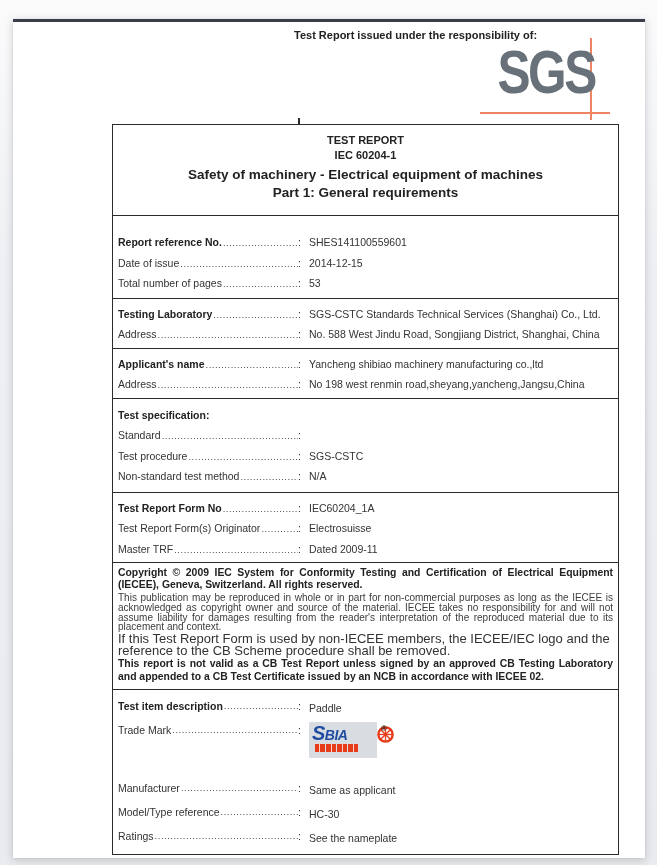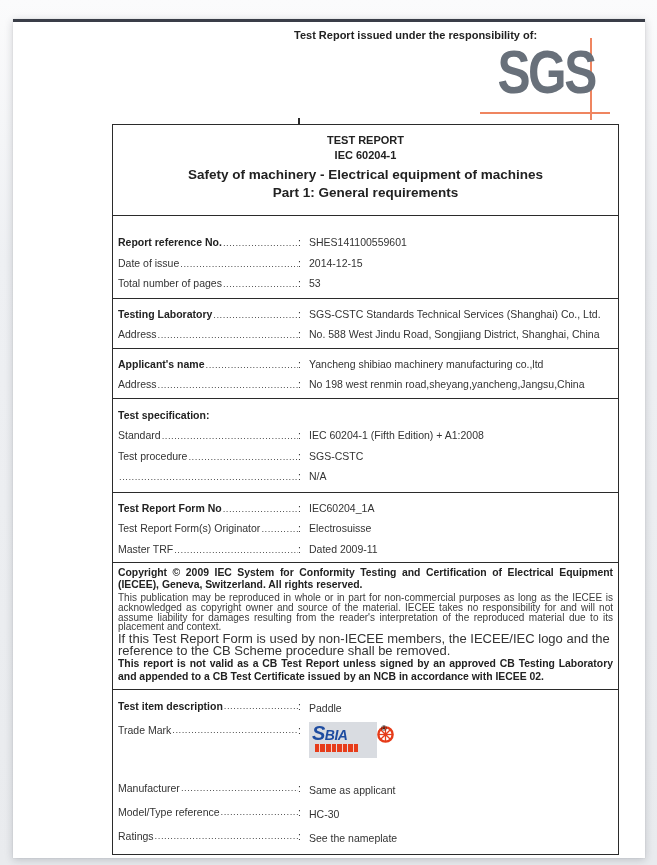--- a/index.html
+++ b/index.html
@@ -173,32 +173,32 @@
             <span class="flabel">Test specification:</span>
           </span>
         <span class="fval"></span>
       </div>
       <div class="frow">
         <span class="lwrap">
             <span class="flabel">Standard</span>
             <span class="leader">...........................................................................................................</span>
             <span class="colon">:</span>
           </span>
-        <span class="fval">IEC 60204-1 (Fifth Edition) + A1:2008</span>
       </div>
       <div class="frow">
         <span class="lwrap">
             <span class="flabel">Test procedure</span>
             <span class="leader">...........................................................................................................</span>
             <span class="colon">:</span>
           </span>
         <span class="fval">SGS-CSTC</span>
       </div>
       <div class="frow">
         <span class="lwrap">
+            <span class="flabel">Non-standard test method</span>
             <span class="leader">...........................................................................................................</span>
             <span class="colon">:</span>
           </span>
         <span class="fval">N/A</span>
       </div>
     </div>
 
     <div class="tsec fields-sec">
       <div class="frow b">
         <span class="lwrap">

